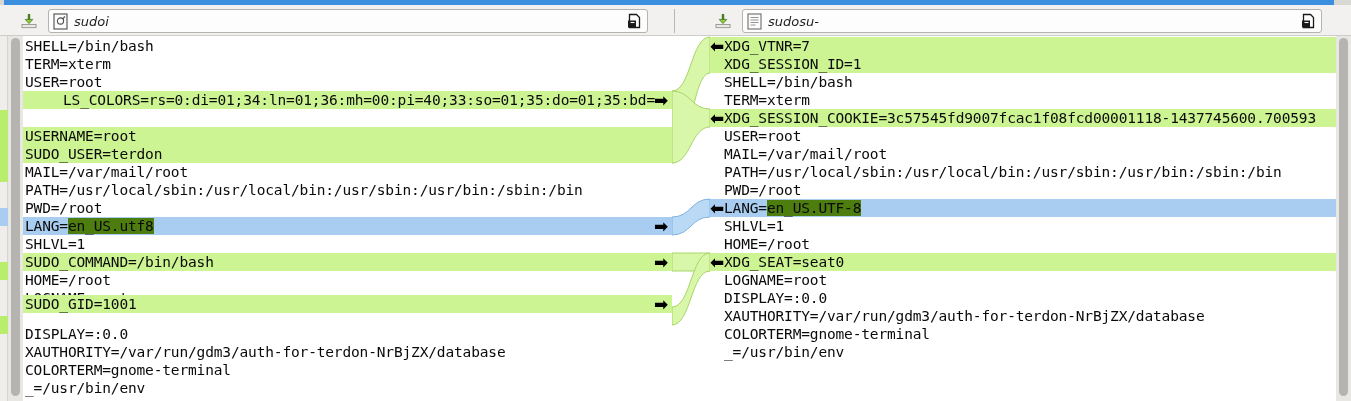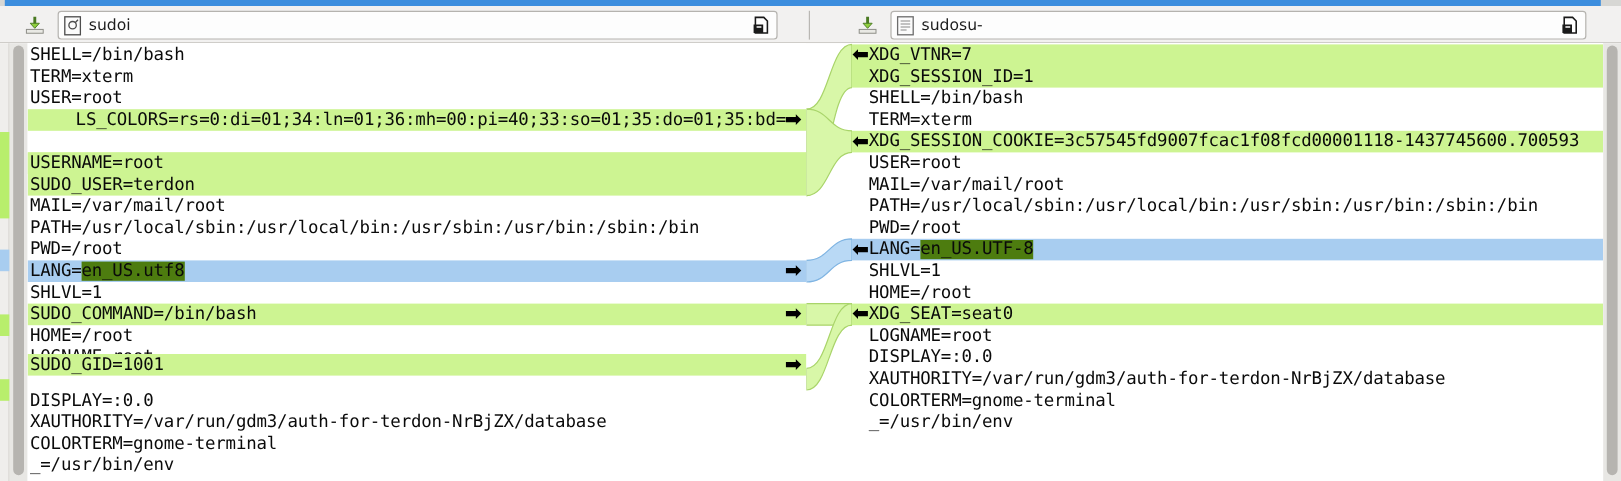--- a/index.html
+++ b/index.html
@@ -23,21 +23,21 @@
     background: #3c8ede;
   }
 
   
   #toolbar {
     position: absolute; left: 0; top: 5px;
     width: 1351px; height: 31px;
     background: #f2f1f0;
     border-bottom: 1px solid #cfcdc9;
   }
-  .tb-half { position: absolute; top: 0; height: 31px; }
+  .tb-half { position: absolute; top: 0; height: 31px; font-style: italic; }
   #tb-left  { left: 0px;   width: 670px; }
   #tb-right { left: 670px; width: 681px; }
 
   .tb-divider {
     position: absolute; left: 4px; top: 4px;
     width: 1px; height: 24px; background: #b9b7b3;
   }
 
   .tb-icon-btn {
     position: absolute; top: 5px;

